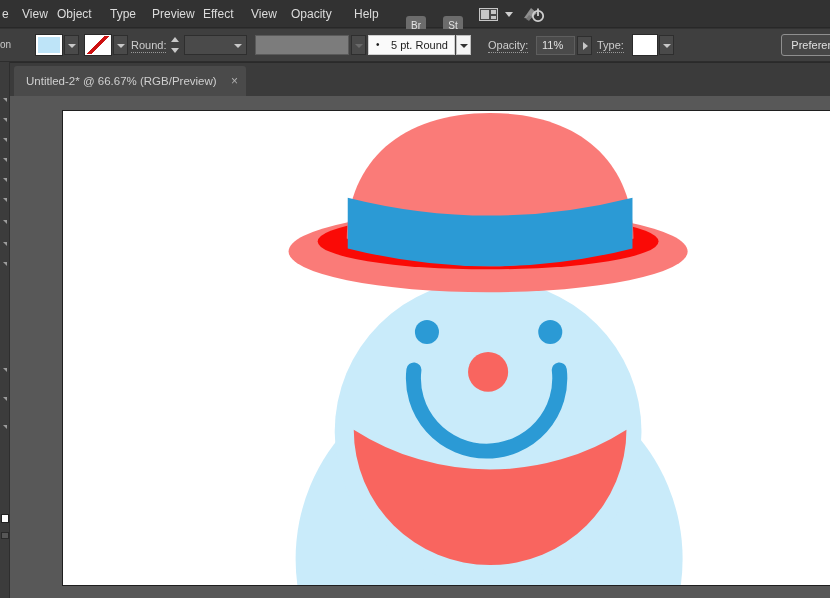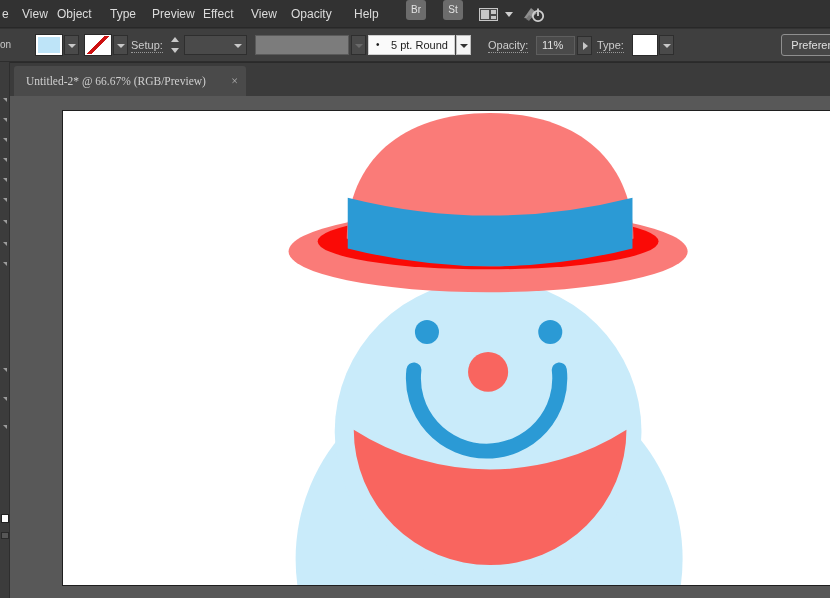--- a/index.html
+++ b/index.html
@@ -3,21 +3,21 @@
 <meta charset="utf-8">
 <style>
   * { box-sizing: border-box; margin: 0; padding: 0; }
   html,body { width:830px; height:598px; overflow:hidden; background:#333;
     font-family:"Liberation Sans", sans-serif; }
 
   
   .menubar { position:absolute; left:0; top:0; width:830px; height:28px;
     border-bottom:1px solid #282828; }
   .menubar .mi { position:absolute; top:7px; font-size:12px; color:#DCDCDC; cursor:default; }
-  .sqbtn { position:absolute; top:0; width:20px; height:20px; background:#6C6C6C;
+  .sqbtn { position:absolute; top:16px; width:20px; height:20px; background:#6C6C6C;
     border-radius:3px; color:#E2E2E2; font-size:10px; line-height:20px; text-align:center; }
   .ws { position:absolute; top:8px; width:19px; height:13px; background:#4a4a4a;
     border:1px solid #C6C6C6; }
   .ws i { position:absolute; background:#C6C6C6; }
   .ws .a { left:1px; top:1px; width:8px; height:9px; }
   .ws .b { left:11px; top:1px; width:5px; height:4px; }
   .ws .c { left:11px; top:7px; width:5px; height:3px; }
   .chev { position:absolute; top:12px; width:0; height:0;
     border-left:4px solid transparent; border-right:4px solid transparent;
     border-top:5px solid #CFCFCF; }
@@ -70,21 +70,21 @@
     background:#3C3C3C; border-right:1px solid #2e2e2e; }
   .toolstrip .t { position:absolute; left:3px; width:0; height:0;
     border-left:4px solid transparent; border-top:4px solid #9C9C9C; }
   .toolstrip .fillind { position:absolute; left:1px; top:452px; width:8px; height:9px;
     background:#fff; border:1px solid #222; }
   .toolstrip .box2 { position:absolute; left:1px; top:470px; width:8px; height:7px;
     background:#565656; border:1px solid #2a2a2a; }
 
   .docarea { position:absolute; left:10px; top:0; width:820px; height:536px; }
   .tabbar { position:absolute; left:0; top:0; width:820px; height:34px;
-    border-top:1px solid #2a2a2a;font-family:Liberation Serif, serif; }
+    border-top:1px solid #2a2a2a; }
   .tab { position:absolute; left:4px; top:3px; width:232px; height:31px;
     background:#4A4A4A; border-radius:3px 3px 0 0; }
   .tab .title { position:absolute; left:12px; top:9px; font-size:11.5px; color:#CFCFCF;
     white-space:nowrap; }
   .tab .close { position:absolute; right:8px; top:8px; font-size:12px; color:#AFAFAF; }
 
   .canvasarea { position:absolute; left:0; top:34px; width:820px; height:502px; }
   .artboard { position:absolute; left:52px; top:14px; right:-4px; height:476px;
     background:#fff; border:1px solid #1f1f1f; }
   .artboard svg { position:absolute; inset:0; width:100%; height:100%; display:block; }
@@ -131,21 +131,21 @@
   </span>
   <span class="dd" style="left:64px">
       <i class="tri"></i>
     </span>
 
   <span class="swatch stroke-none" style="left:85px"></span>
   <span class="dd" style="left:113px">
       <i class="tri"></i>
     </span>
 
-  <span class="lbl u" style="left:131px">Setup:</span>
+  <span class="lbl u" style="left:131px">Round:</span>
   <span class="stepper" style="left:169px">
       <i class="tu"></i>
       <i class="td"></i>
     </span>
   <span class="combo" style="left:184px;width:63px">
       <i class="tri"></i>
     </span>
 
   <span class="combo disabled" style="left:255px;width:94px"></span>
   <span class="dd dim" style="left:351px">

